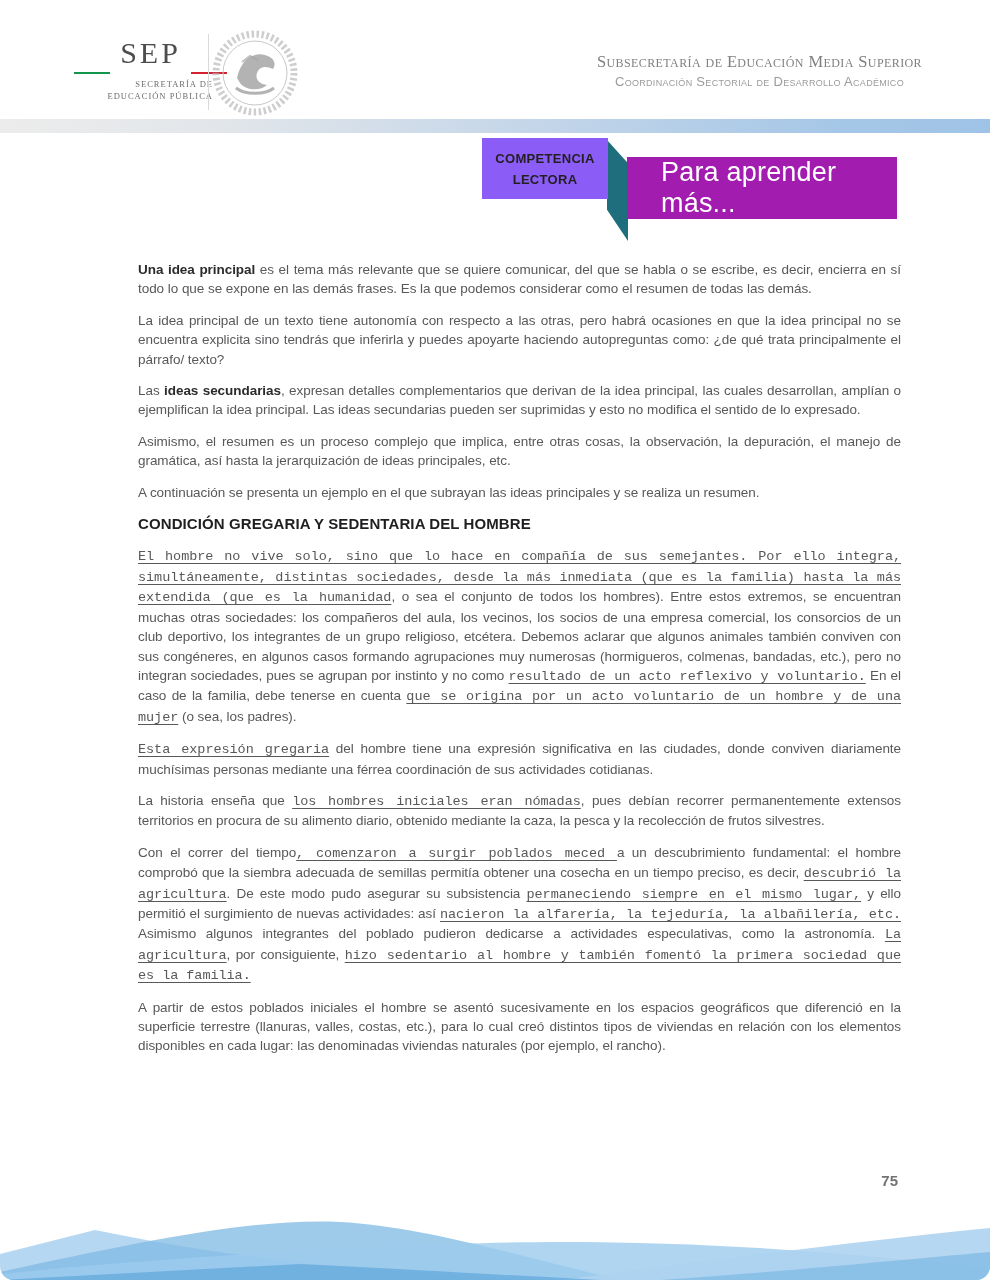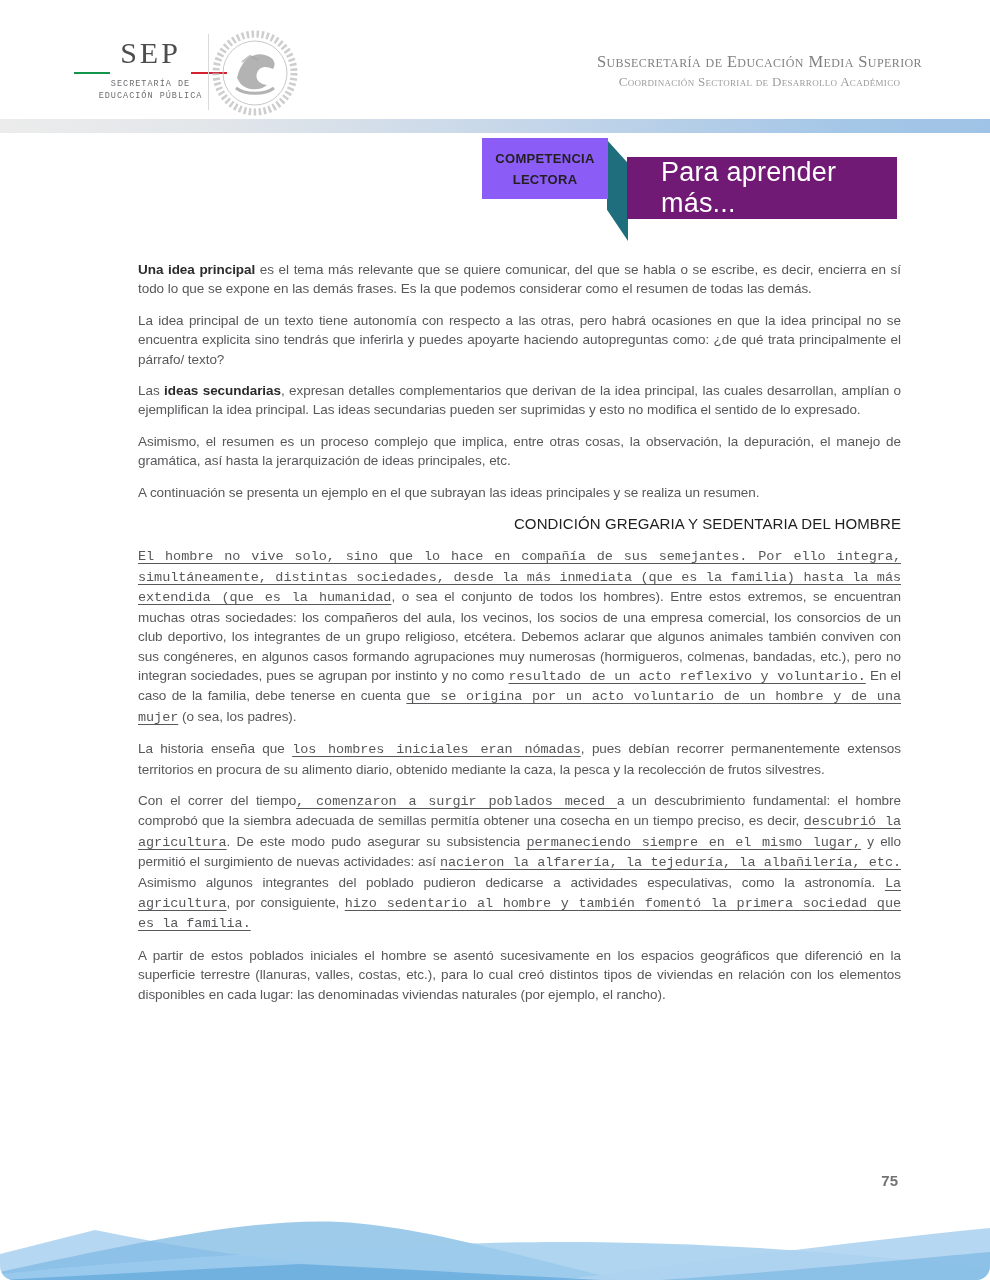--- a/index.html
+++ b/index.html
@@ -16,32 +16,32 @@
   .sep-logo { position:absolute; left:88px; top:36px; width:125px; text-align:center; }
   .sep-acronym {
     font-family:"Liberation Serif", serif; font-size:30px; letter-spacing:3px;
     color:#4d4d4f; font-weight:400;
   }
   .sep-lines { position:relative; height:3px; margin:1px 0 4px 0; }
   .sep-line { position:absolute; top:1px; height:2px; width:36px; }
   .sep-line.green { left:-14px; background:#13954b; }
   .sep-line.red   { right:-14px; background:#d5202f; }
   .sep-sub {
-    font-family:Liberation Mono, monospace; font-size:8.5px; letter-spacing:1px;
-    color:#6d6e71; line-height:12px;
+    font-family:Liberation Serif, serif; font-size:8.5px; letter-spacing:1px;
+    color:#6d6e71; line-height:12px;text-align:right;
   }
   .header-divider { position:absolute; left:208px; top:34px; width:1px; height:76px; background:#d9d9d9; }
   .coat-of-arms { position:absolute; left:212px; top:28px; width:86px; height:90px; }
   .header-right { position:absolute; right:68px; top:52px; text-align:center;margin-left:24px; }
   .header-right .line1 {
     font-family:"Liberation Serif", serif; font-variant:small-caps;
     font-size:16.5px; color:#808083; letter-spacing:0.4px;
   }
   .header-right .line2 {
-    font-family:Liberation Serif, serif; font-variant:small-caps;
+    font-family:Liberation Sans, sans-serif; font-variant:small-caps;
     font-size:13px; color:#9b9b9e; letter-spacing:0.3px; margin-top:2px;
   }
 
   
   .divider-bar {
     position:absolute; left:0; top:119px; width:990px; height:14px;
     background:linear-gradient(90deg,#ececec 0%,#e2e6ea 22%,#c3d5e9 55%,#a5c7e7 85%,#9fc3e6 100%);
   }
 
   
@@ -74,22 +74,22 @@
     color:#58585b; text-align:justify;
   }
   .para { margin:0 0 12px 0; }
   .seg-b { font-weight:bold; color:#2b2a2c; }
   .seg-u { text-decoration:underline; text-underline-offset:3px; text-decoration-thickness:1px;font-family:Liberation Mono, monospace; }
   .example-heading {
     font-size:15px; font-weight:bold; color:#1f1f21; letter-spacing:0.2px;
     margin:24px 0 13px 0; text-align:left;
   }
   .example-title {
-    font-size:15px; font-weight:normal; color:#1f1f21; letter-spacing:0.1px;
-    text-align:right; margin:0 0 13px 0;
+    font-size:15px; font-weight:bold; color:#1f1f21; letter-spacing:0.1px;
+    text-align:left; margin:0 0 13px 0;
   }
 
   
   .page-number {
     position:absolute; right:92px; top:1172px;
     font-size:15px; font-weight:bold; color:#737373;
   }
   .footer-waves { position:absolute; left:0; bottom:0; width:990px; height:78px; }
 </style>
 </head>
@@ -124,35 +124,36 @@
     </div>
   </div>
 
   <div class="divider-bar"></div>
 
   <div class="ribbon-fold" style="background: rgb(30, 110, 126);"></div>
   <div class="competencia-badge" style="background: #8b5cf6;">
     <div class="badge-line">COMPETENCIA</div>
     <div class="badge-line">LECTORA</div>
   </div>
-  <div class="para-ribbon" style="background: #701a75; justify-content: center;">
+  <div class="para-ribbon" style="background: #a21caf; justify-content: center;">
     <div class="ribbon-text">Para aprender más...</div>
   </div>
 
   <div class="content">
     <div id="intro">
         <p class="para"><span class="seg-b">Una idea principal</span><span> es el tema más relevante que se quiere comunicar, del que se habla o se escribe, es decir, encierra en sí todo lo que se expone en las demás frases. Es la que podemos considerar como el resumen de todas las demás.</span></p>
         <p class="para"><span>La idea principal de un texto tiene autonomía con respecto a las otras, pero habrá ocasiones en que la idea principal no se encuentra explicita sino tendrás que inferirla y puedes apoyarte haciendo autopreguntas como: ¿de qué trata principalmente el párrafo/ texto?</span></p>
         <p class="para"><span>Las </span><span class="seg-b">ideas secundarias</span><span>, expresan detalles complementarios que derivan de la idea principal, las cuales desarrollan, amplían o  ejemplifican la idea principal. Las ideas secundarias pueden ser suprimidas  y  esto no  modifica  el sentido de lo expresado.</span></p>
         <p class="para"><span>Asimismo, el resumen es un proceso complejo que implica, entre otras cosas, la observación, la depuración, el manejo de gramática, así hasta la jerarquización de ideas principales, etc.</span></p>
         <p class="para"><span>A continuación se presenta un ejemplo en el que subrayan las ideas principales y se realiza un resumen.</span></p>
       </div>
     <div class="example-title">CONDICIÓN GREGARIA Y SEDENTARIA DEL HOMBRE</div>
     <div id="example-paras">
         <p class="para"><span class="seg-u">El hombre no vive solo, sino que lo hace en compañía de sus semejantes. Por ello integra, simultáneamente, distintas sociedades, desde la más inmediata (que es la familia) hasta la más extendida  (que es la humanidad</span><span>, o sea el conjunto de todos los hombres). Entre estos extremos, se encuentran muchas otras sociedades: los compañeros del aula, los vecinos, los socios de una empresa comercial, los consorcios de un club deportivo, los integrantes de un grupo religioso, etcétera. Debemos aclarar que algunos animales también conviven con sus congéneres, en algunos casos formando agrupaciones muy numerosas (hormigueros, colmenas, bandadas, etc.), pero no integran sociedades, pues se agrupan por instinto y no como </span><span class="seg-u">resultado de un acto reflexivo y voluntario.</span><span> En el caso de la familia, debe tenerse en cuenta </span><span class="seg-u">que se origina por un acto voluntario de un hombre y de una mujer</span><span> (o sea, los padres).</span></p>
+        <p class="para"><span class="seg-u">Esta expresión gregaria</span><span> del hombre tiene una expresión significativa en las ciudades, donde conviven diariamente muchísimas personas mediante una férrea coordinación de sus actividades cotidianas.</span></p>
         <p class="para"><span>La historia enseña que </span><span class="seg-u">los hombres iniciales eran nómadas</span><span>, pues debían recorrer permanentemente extensos territorios en procura de su alimento diario, obtenido mediante la caza, la pesca y la recolección de frutos silvestres.</span></p>
         <p class="para"><span>Con el correr del tiempo</span><span class="seg-u">, comenzaron a surgir poblados meced </span><span>a un descubrimiento fundamental: el hombre comprobó que la siembra adecuada de semillas permitía obtener una cosecha en un tiempo preciso, es decir, </span><span class="seg-u">descubrió la agricultura</span><span>. De este modo pudo asegurar su subsistencia </span><span class="seg-u">permaneciendo siempre en el mismo lugar,</span><span> y ello permitió el surgimiento de nuevas actividades: así </span><span class="seg-u">nacieron la alfarería, la tejeduría, la albañilería, etc.</span><span> Asimismo algunos integrantes del poblado  pudieron dedicarse a actividades especulativas, como la astronomía. </span><span class="seg-u">La agricultura</span><span>, por consiguiente, </span><span class="seg-u">hizo sedentario al hombre y también fomentó la primera sociedad que es la familia.</span></p>
         <p class="para"><span>A partir de estos poblados iniciales el hombre se asentó sucesivamente en los espacios geográficos que diferenció en la superficie terrestre (llanuras, valles, costas, etc.), para lo cual creó distintos tipos de  viviendas en relación con los elementos disponibles en cada lugar: las denominadas viviendas naturales (por ejemplo, el rancho).</span></p>
       </div>
   </div>
 
   <div class="page-number">75</div>
 
   <svg class="footer-waves" viewBox="0 0 990 78" preserveAspectRatio="none">
     <path d="M0,52 L95,28 C180,46 280,60 380,68 C440,73 500,77 560,78 L0,78 Z" fill="#aed3ef" opacity="0.9"></path>

